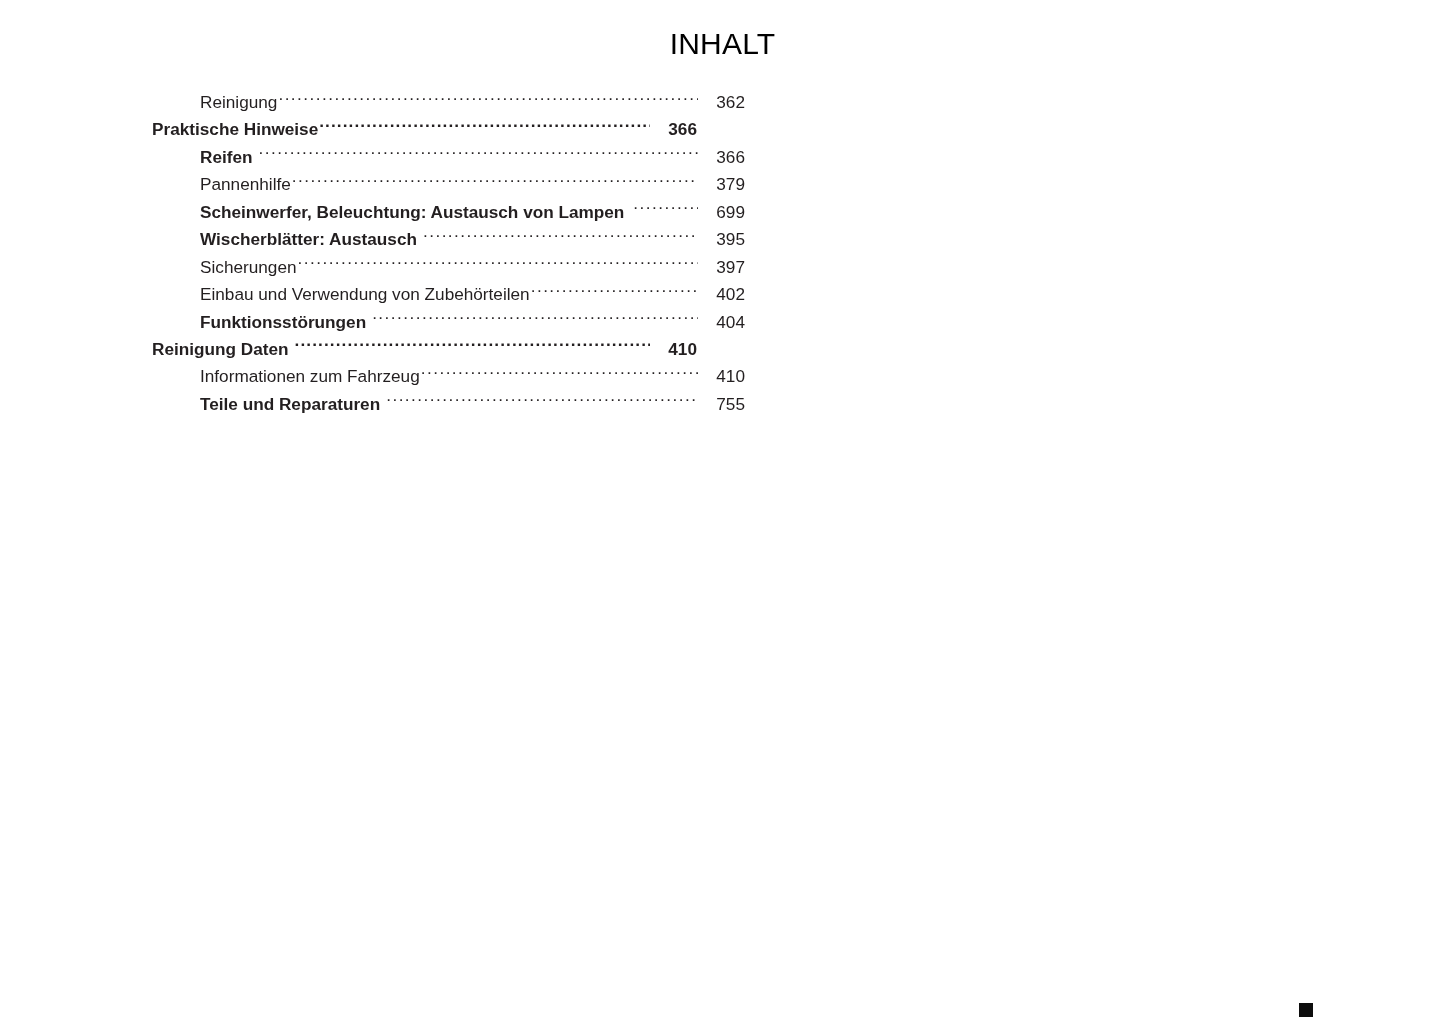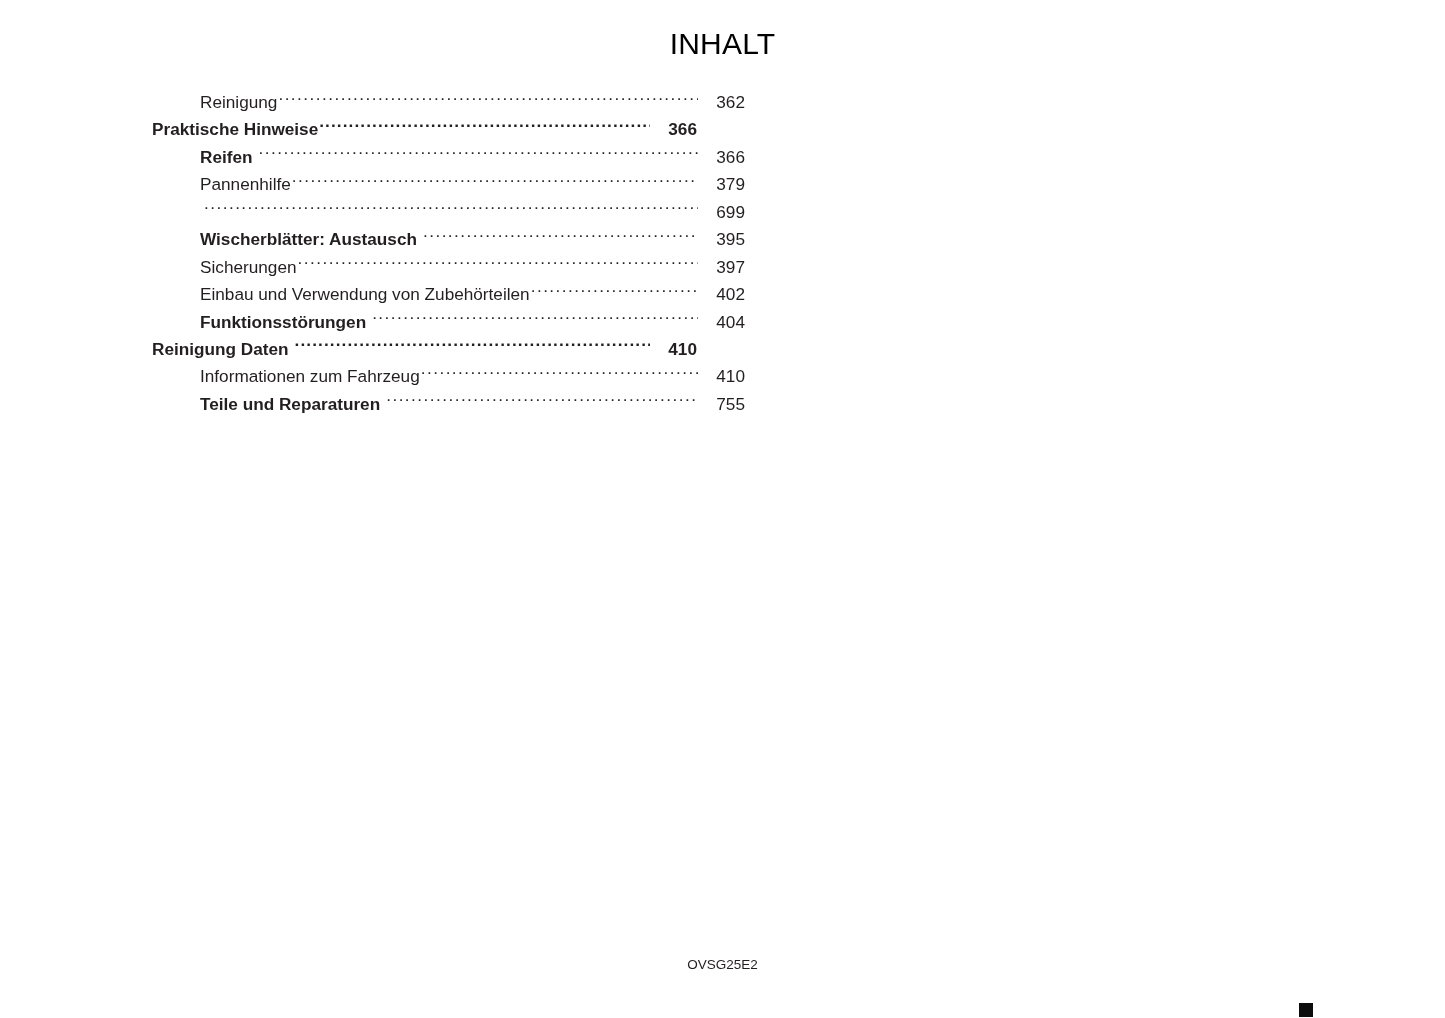--- a/index.html
+++ b/index.html
@@ -145,20 +145,21 @@
         <span class="toc-label">Reifen</span>
         <span class="toc-leader"></span>
         <span class="toc-page">366</span>
       </div>
       <div class="toc-row level-2">
         <span class="toc-label">Pannenhilfe</span>
         <span class="toc-leader"></span>
         <span class="toc-page">379</span>
       </div>
       <div class="toc-row level-2 gap short-leader">
+        <span class="toc-label">Scheinwerfer, Beleuchtung: Austausch von Lampen</span>
         <span class="toc-leader"></span>
         <span class="toc-page">699</span>
       </div>
       <div class="toc-row level-2 gap">
         <span class="toc-label">Wischerblätter: Austausch</span>
         <span class="toc-leader"></span>
         <span class="toc-page">395</span>
       </div>
       <div class="toc-row level-2">
         <span class="toc-label">Sicherungen</span>
@@ -185,17 +186,16 @@
         <span class="toc-leader"></span>
         <span class="toc-page">410</span>
       </div>
       <div class="toc-row level-2 gap">
         <span class="toc-label">Teile und Reparaturen</span>
         <span class="toc-leader"></span>
         <span class="toc-page">755</span>
       </div>
     </div>
 
-  <div class="footer-code">OVSG25E2</div>
 
   <div class="corner-marker"></div>
 
 </div>
 
 </body></html>

